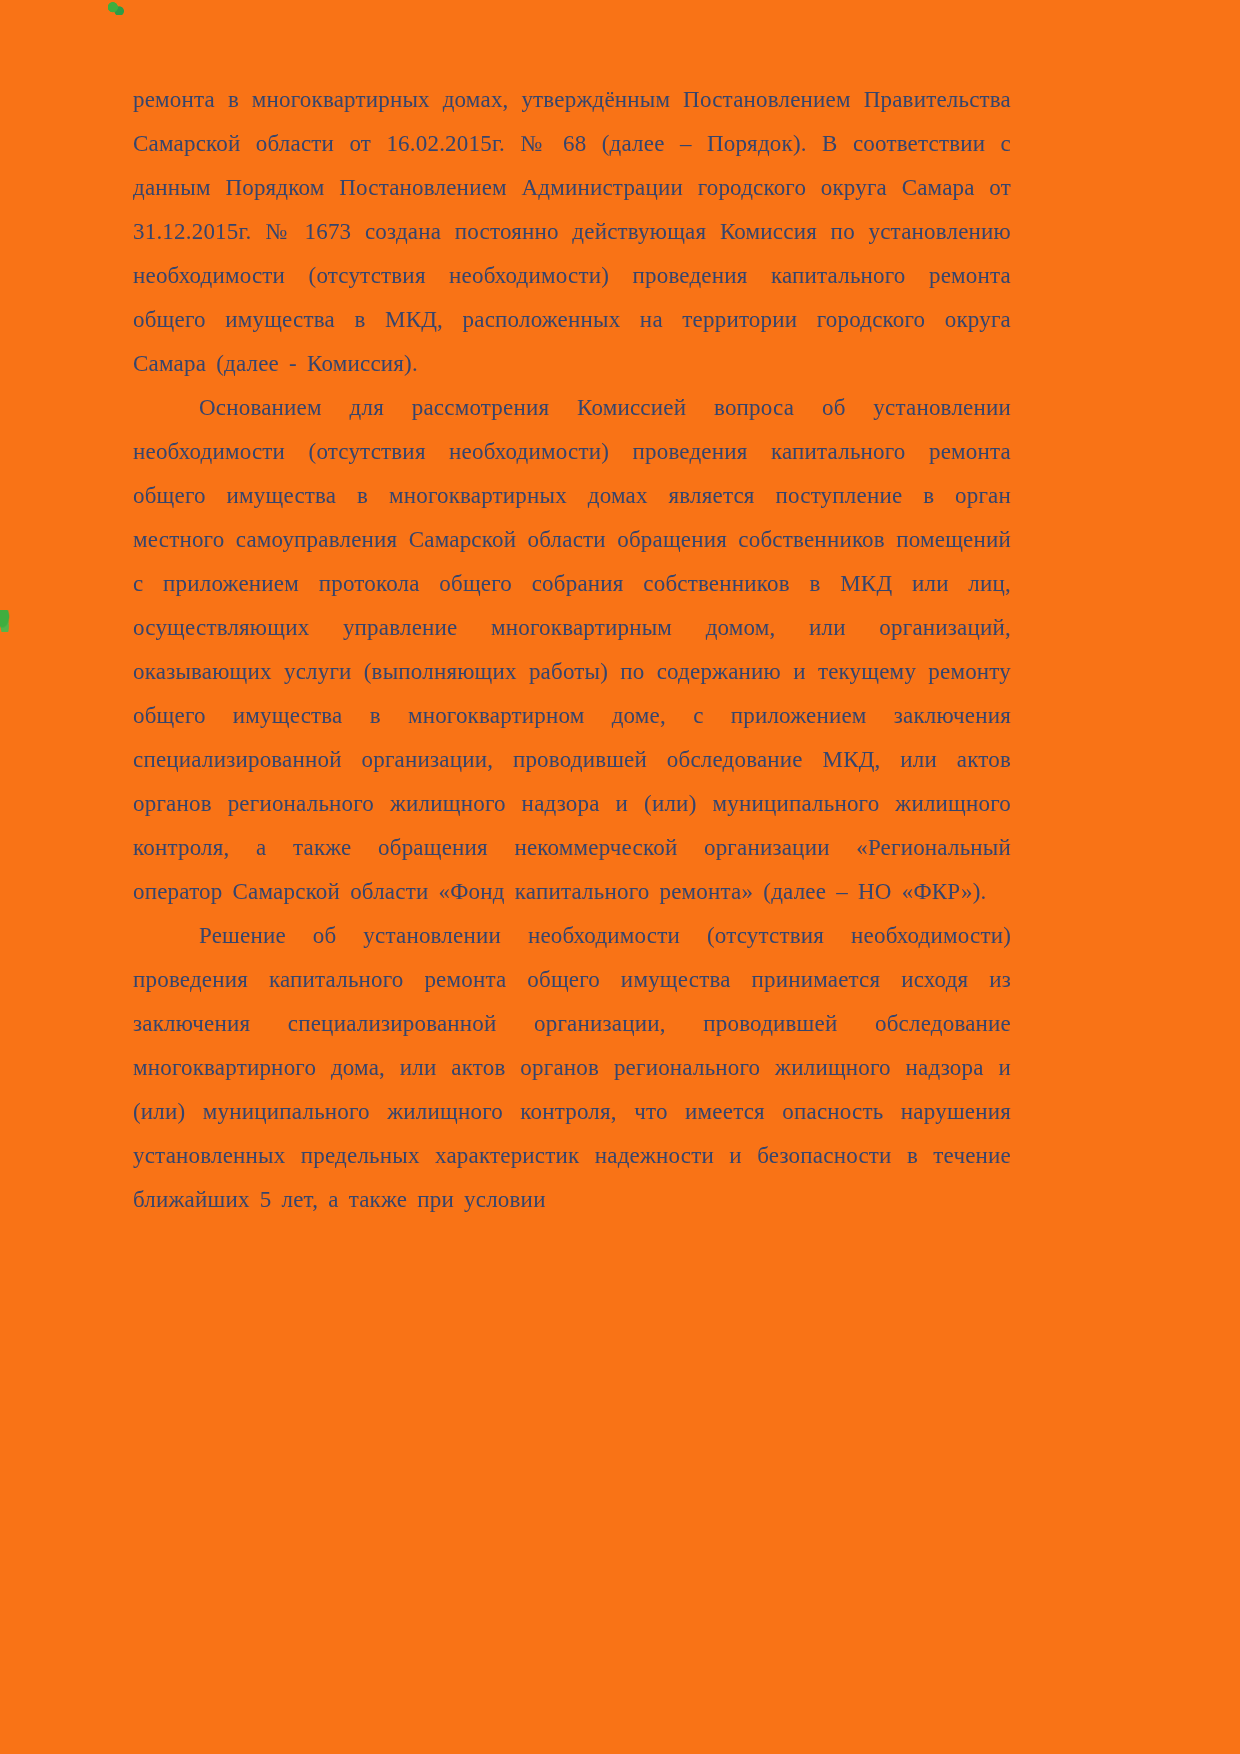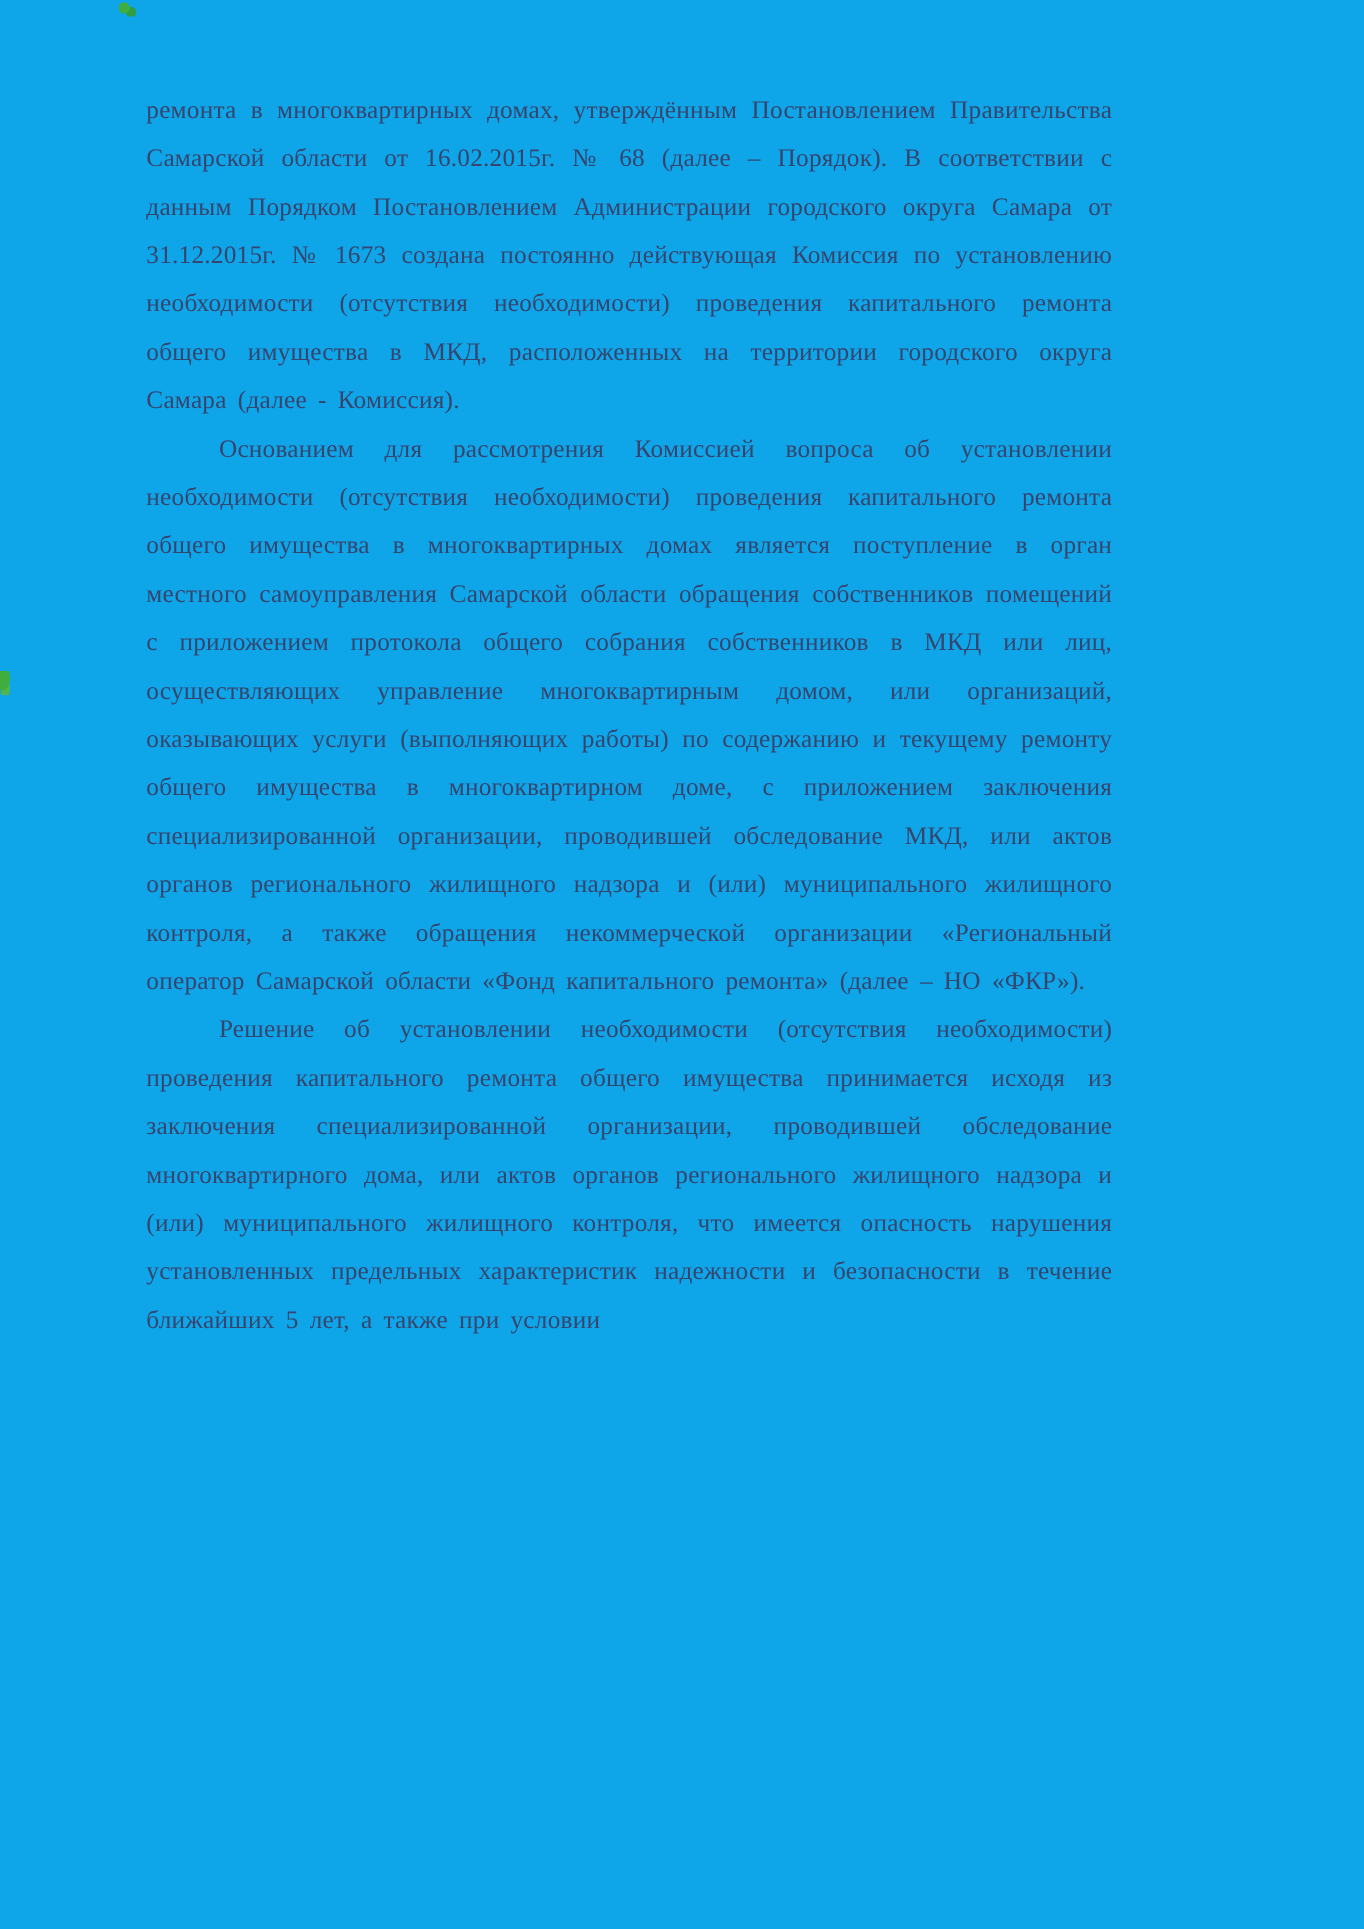--- a/index.html
+++ b/index.html
@@ -11,21 +11,21 @@
     body {
       width: 1240px;
       height: 1754px;
       position: relative;
       overflow: hidden;
       font-family: "Liberation Serif", serif;
     }
     .page {
       position: absolute;
       inset: 0;
-      background: #0ea5e9;
+      background: #f97316;
     }
     .content {
       position: absolute;
       left: 133px;
       top: 78px;
       width: 878px;
       color: #36456d;
       font-size: 23px;
       line-height: 44px;
       text-align: justify;

